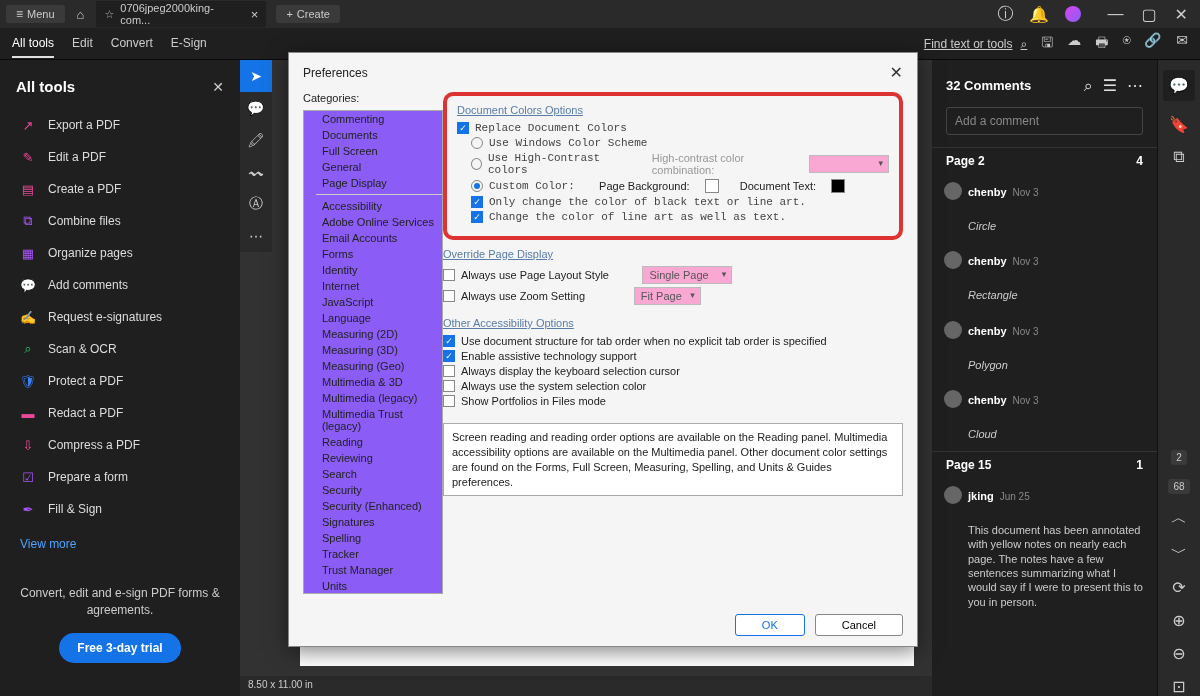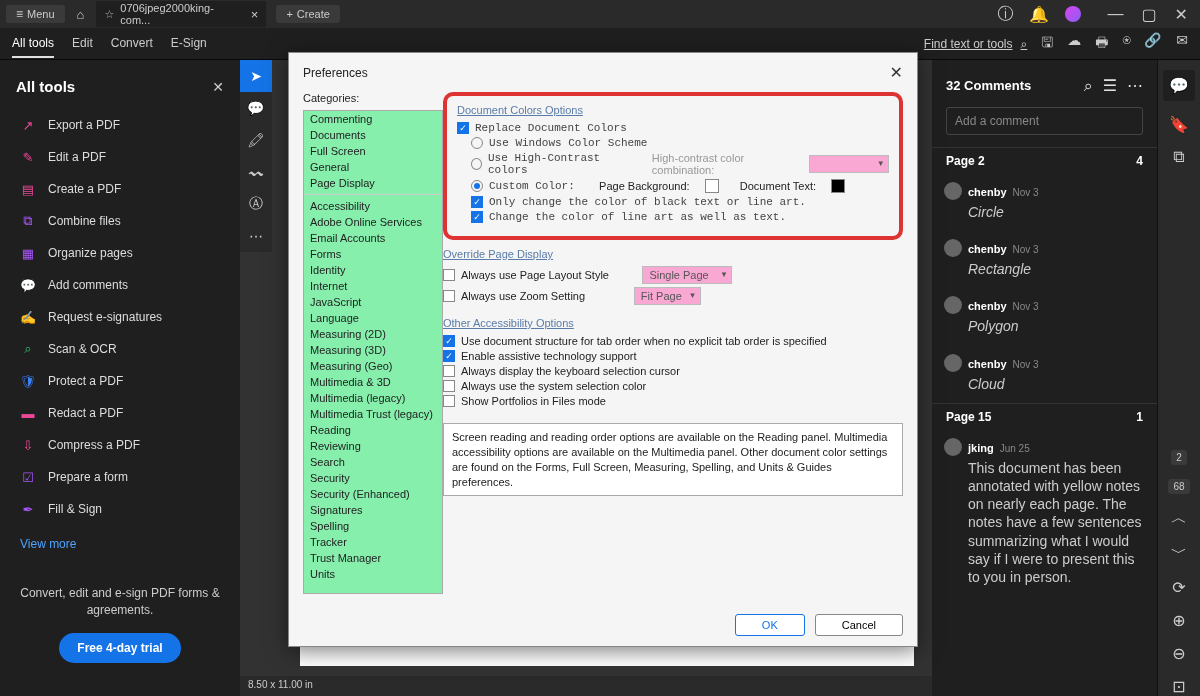--- a/index.html
+++ b/index.html
@@ -41,21 +41,21 @@
 
 .comments-panel { position: absolute; top: 60px; right: 43px; width: 225px; bottom: 0; background: #1f1f1f; padding: 12px 0; overflow: hidden; }
 .comments-head { display: flex; align-items: center; gap: 10px; padding: 4px 14px 12px; }
 .comments-title { font-size: 13px; font-weight: 600; color: #fff; flex: 1; }
 .add-comment { margin: 0 14px 12px; border: 1px solid #444; border-radius: 3px; padding: 6px 8px; font-size: 12px; color: #888; }
 .page-head { display: flex; justify-content: space-between; padding: 6px 14px; font-size: 12px; font-weight: 600; color: #fff; border-top: 1px solid #333; }
 .comment { padding: 8px 14px 10px 36px; position: relative; }
 .comment-avatar { width: 18px; height: 18px; border-radius: 50%; background: #666; position: absolute; left: 12px; top: 8px; }
 .comment-user { font-size: 11px; font-weight: 700; color: #fff; }
 .comment-date { font-size: 10px; color: #888; margin-left: 6px; }
-.comment-body { font-size: 14px; color: #ccc; margin-top: 3px; font-style: italic; line-height: 1.3; }
+.comment-body { font-size: 11px; color: #ccc; margin-top: 19px; font-style: italic; line-height: 1.3; }
 .comment-body.plain { font-style: normal; }
 
 
 .right-rail { position: absolute; top: 60px; right: 0; width: 43px; bottom: 0; background: #2a2a2a; display: flex; flex-direction: column; align-items: center; padding-top: 10px; gap: 14px; color: #ccc; border-left: 1px solid #111; }
 .rail-active { background: #1f1f1f; padding: 6px; border-radius: 3px; }
 .rail-badge { font-size: 10px; background: #3a3a3a; padding: 2px 5px; border-radius: 3px; }
 
 
 .doc-area { position: absolute; top: 60px; left: 240px; right: 268px; bottom: 0; background: #323232; }
 .doc-page { position: absolute; bottom: 30px; left: 60px; right: 18px; height: 100px; background: #fff; }
@@ -67,21 +67,21 @@
 .doc-tool.active { background: #1473e6; color: #fff; }
 
 
 .dialog-overlay { position: absolute; inset: 0; }
 .dialog { position: absolute; left: 288px; top: 52px; width: 630px; height: 595px; background: #f5f5f5; border: 1px solid #888; box-shadow: 0 4px 20px rgba(0,0,0,0.5); color: #222; display: flex; flex-direction: column; }
 .dialog-titlebar { display: flex; justify-content: space-between; align-items: center; padding: 10px 14px; font-size: 12px; }
 .dialog-close { font-size: 16px; color: #333; }
 .dialog-body { flex: 1; display: flex; padding: 0 14px 10px; overflow: hidden; }
 .cat-col { width: 140px; display: flex; flex-direction: column; }
 .cat-label { font-size: 11px; margin-bottom: 6px; }
-.cat-list { border: 1px solid #aaa; background: #86efac; flex: 1; overflow-y: auto; font-size: 11px; }
+.cat-list { border: 1px solid #aaa; background: #8b5cf6; flex: 1; overflow-y: auto; font-size: 11px; padding-left: 12px; }
 .cat-item { padding: 2px 6px; cursor: default; }
 .cat-sep { border-bottom: 1px solid #ccc; margin: 3px 0; }
 .content-col { flex: 1; font-size: 11px; color: #222; }
 .highlight-box { border: 4px solid #d33; border-radius: 10px; padding: 8px 10px 10px; margin-bottom: 8px; }
 .section-title { color: #5a7ca8; font-size: 11px; margin-bottom: 6px; text-decoration: underline; }
 .chk-row { display: flex; align-items: center; gap: 6px; margin: 3px 0; }
 .chk-row.indent { margin-left: 14px; }
 .chk { width: 12px; height: 12px; border: 1px solid #888; background: #fff; display: inline-flex; align-items: center; justify-content: center; font-size: 9px; color: #fff; }
 .chk.checked { background: #1473e6; border-color: #1473e6; }
 .radio { width: 12px; height: 12px; border: 1px solid #888; border-radius: 50%; display: inline-flex; align-items: center; justify-content: center; }
@@ -200,21 +200,21 @@
         <span class="tool-icon ci-purple">☑</span>
         <span>Prepare a form</span>
       </div>
       <div class="tool-item">
         <span class="tool-icon ci-purple">✒</span>
         <span>Fill &amp; Sign</span>
       </div>
     </div>
   <div class="view-more">View more</div>
   <div class="convert-text">Convert, edit and e-sign PDF forms &amp; agreements.</div>
-  <button class="trial-btn">Free 4-day trial</button>
+  <button class="trial-btn">Free 3-day trial</button>
 </div>
 
 <div class="doc-area">
   <div class="doc-tools">
     <div class="doc-tool active">➤</div>
     <div class="doc-tool">💬</div>
     <div class="doc-tool">🖍</div>
     <div class="doc-tool">〰</div>
     <div class="doc-tool">Ⓐ</div>
     <div class="doc-tool">⋯</div>

